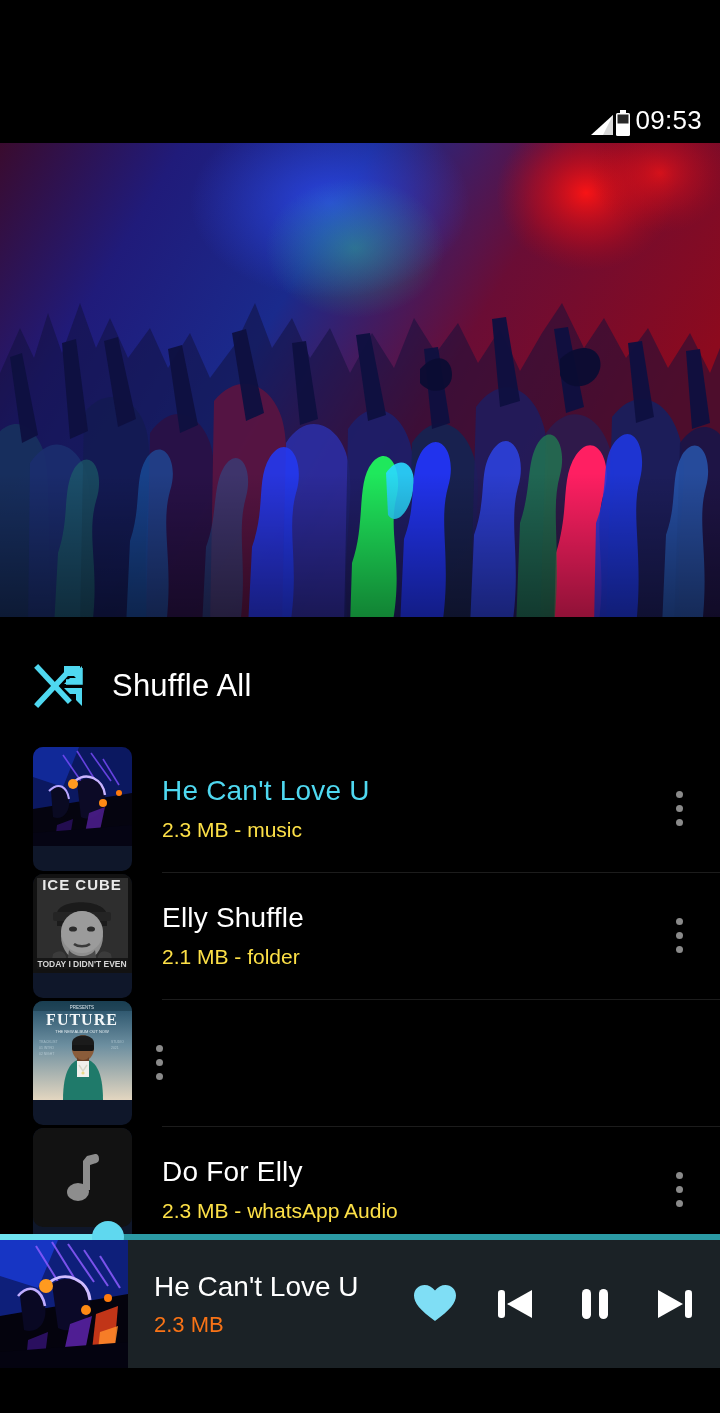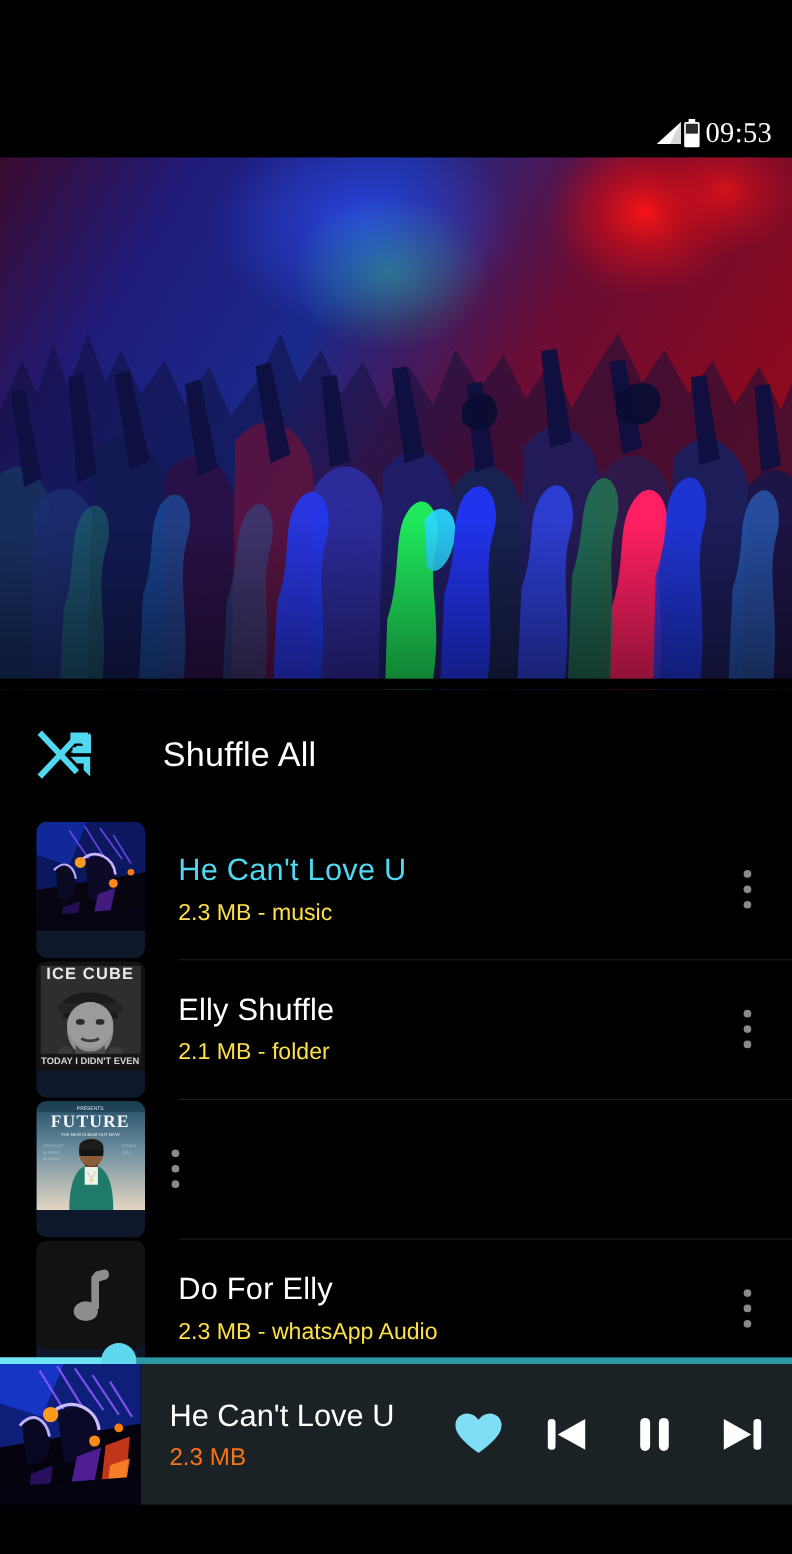--- a/index.html
+++ b/index.html
@@ -33,22 +33,21 @@
     height: 45px;
     background: #000;
     display: flex;
     align-items: center;
     justify-content: flex-end;
     padding-right: 18px;
     box-sizing: border-box;
   }
   .status-icons {
     display: flex;
-    align-items: center;
-    font-family: Liberation Serif, serif;
+    align-items: flex-end;
   }
   .signal-tri {
     width: 26px; height: 22px;
     position: relative;
   }
   .signal-tri svg { display:block; }
   .battery {
     width: 16px; height: 26px;
     position: relative;
   }
@@ -91,21 +90,21 @@
     box-sizing: border-box;
   }
   .shuffle-icon {
     width: 56px; height: 56px;
     flex: 0 0 auto;
   }
   .shuffle-icon svg { display:block; }
   .shuffle-label {
     font-size: 31px;
     color: #ffffff;
-    margin-left: 60px;
+    margin-left: 24px;
     font-weight: 400;
     letter-spacing: 0.2px;
   }
 
   
   .track-row {
     height: 127px;
     display: flex;
     align-items: center;
     padding-left: 33px;

